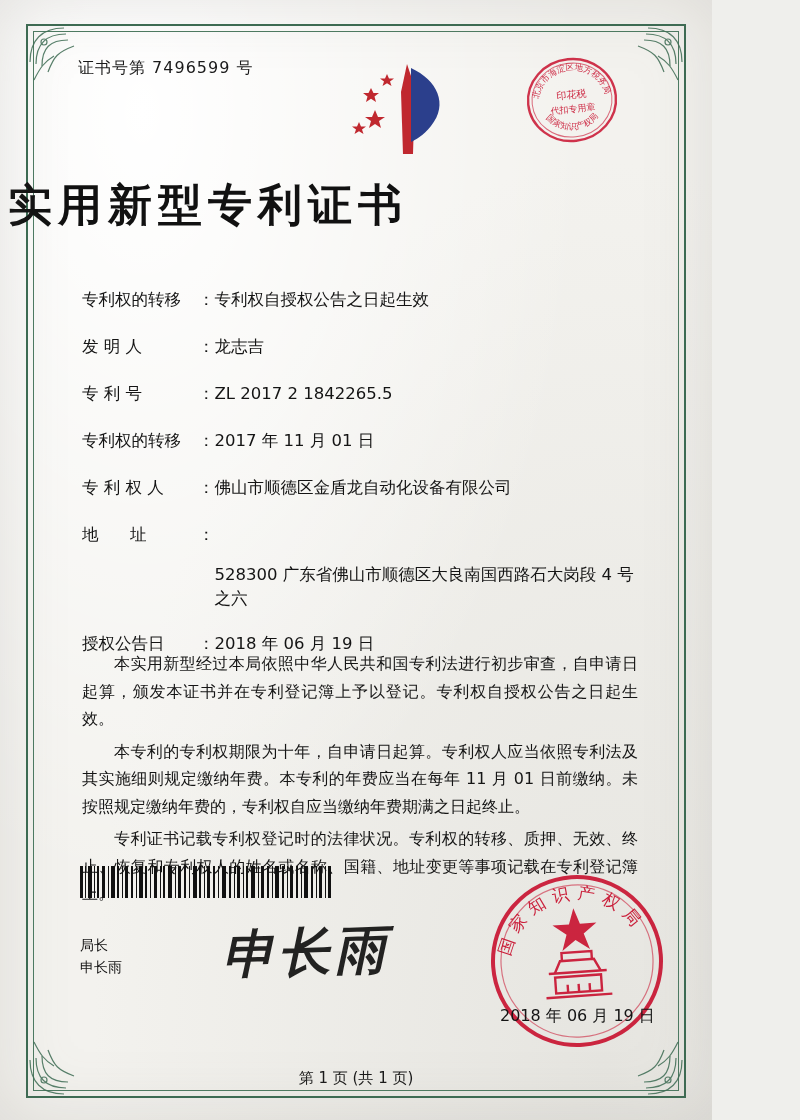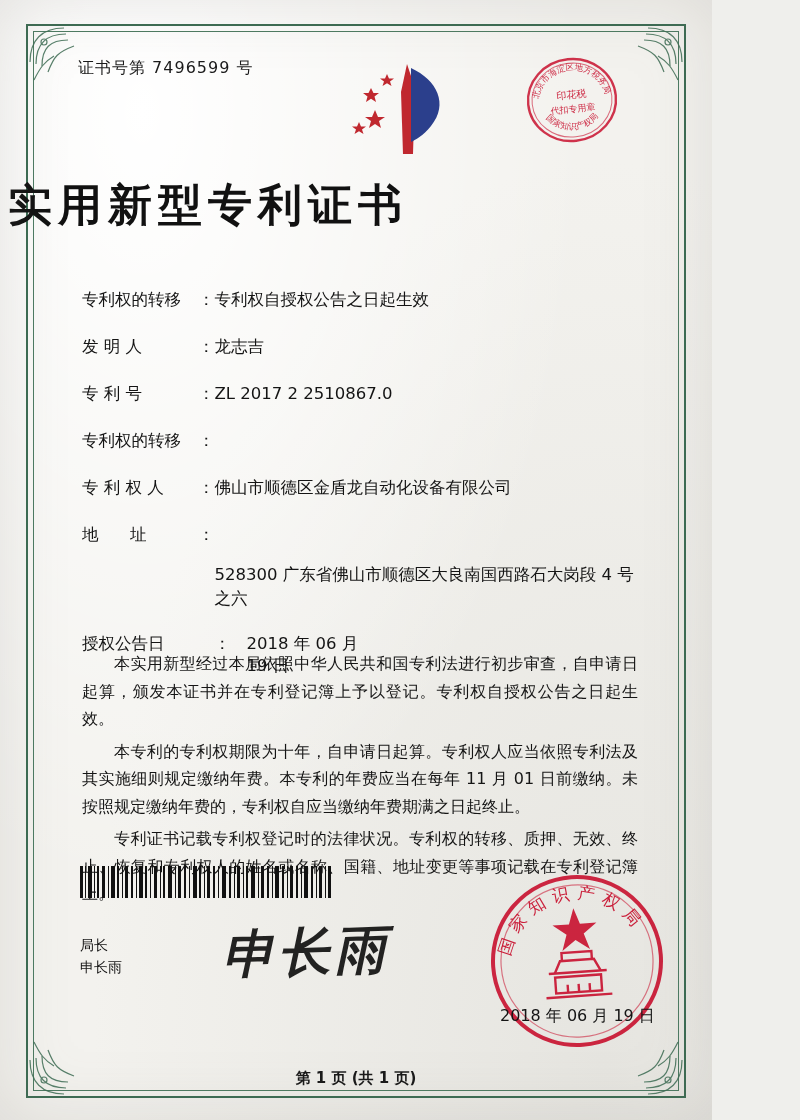--- a/index.html
+++ b/index.html
@@ -71,21 +71,21 @@
     white-space:pre;
   }
   .row .sep{flex:0 0 12px;text-align:left;}
   .row .val{flex:1 1 auto;}
   .row.addr .val{max-width:470px;margin-top:40px;}
 
   .grant-row{
     display:flex;align-items:flex-start;font-size:16.5px;color:#141414;
     margin-bottom:10px;
   }
-  .grant-row .left{flex:0 0 300px;display:flex;gap:16px;}
+  .grant-row .left{flex:0 0 300px;display:flex;}
   .grant-row .left .lbl{flex:0 0 116px;white-space:pre;}
   .grant-row .left .sep{flex:0 0 12px;}
   .grant-row .right{flex:1 1 auto;padding-left:84px;}
 
   
   .body-text{
     position:absolute;left:82px;right:74px;top:650px;
     font-size:16px;line-height:1.72;color:#151515;
     text-align:justify;
   }
@@ -112,21 +112,21 @@
   }
   .big-seal{
     position:absolute;left:488px;top:872px;width:178px;height:178px;
   }
   .seal-date{
     position:absolute;left:500px;top:1006px;
     font-size:16px;color:#141414;
   }
   .page-no{
     position:absolute;left:0;right:0;bottom:32px;text-align:center;
-    font-size:15px;color:#191919;font-weight:bold;
+    font-size:15px;color:#191919;
   }
   
   .vignette{
     position:absolute;inset:0;pointer-events:none;
     box-shadow:inset 0 0 70px rgba(120,118,110,.18);
   }
 </style>
 </head>
 <body>
 
@@ -230,26 +230,27 @@
 
     <div class="row">
       <span class="lbl">发 明 人</span>
       <span class="sep">：</span>
       <span class="val">龙志吉</span>
     </div>
 
     <div class="row">
       <span class="lbl">专 利 号</span>
       <span class="sep">：</span>
-      <span class="val">ZL 2017 2 2510867.0</span>
+      <span class="val">ZL 2017 2 1842265.5</span>
     </div>
 
     <div class="row">
       <span class="lbl">专利权的转移</span>
       <span class="sep">：</span>
+      <span class="val">2017 年 11 月 01 日</span>
     </div>
 
     <div class="row">
       <span class="lbl">专 利 权 人</span>
       <span class="sep">：</span>
       <span class="val">佛山市顺德区金盾龙自动化设备有限公司</span>
     </div>
 
     <div class="row addr">
       <span class="lbl">地      址</span>

